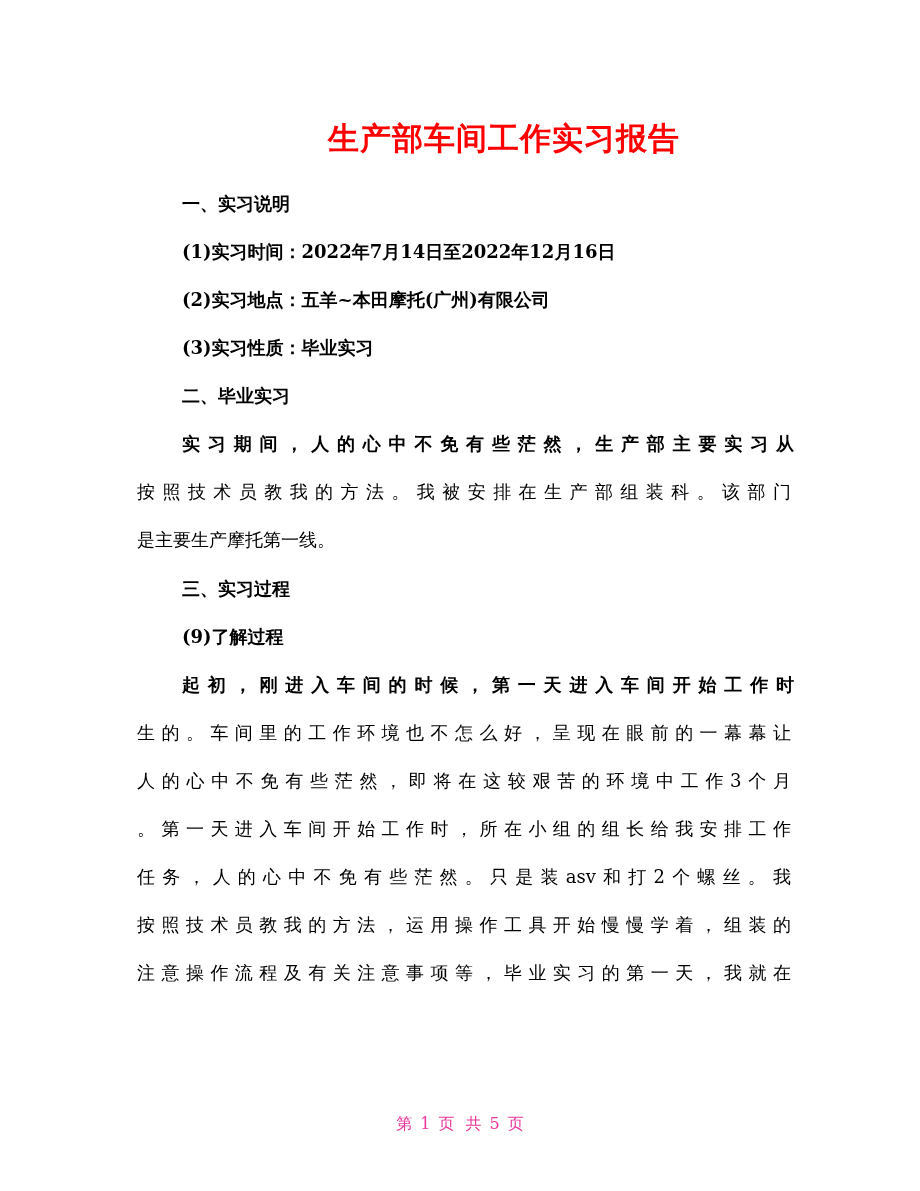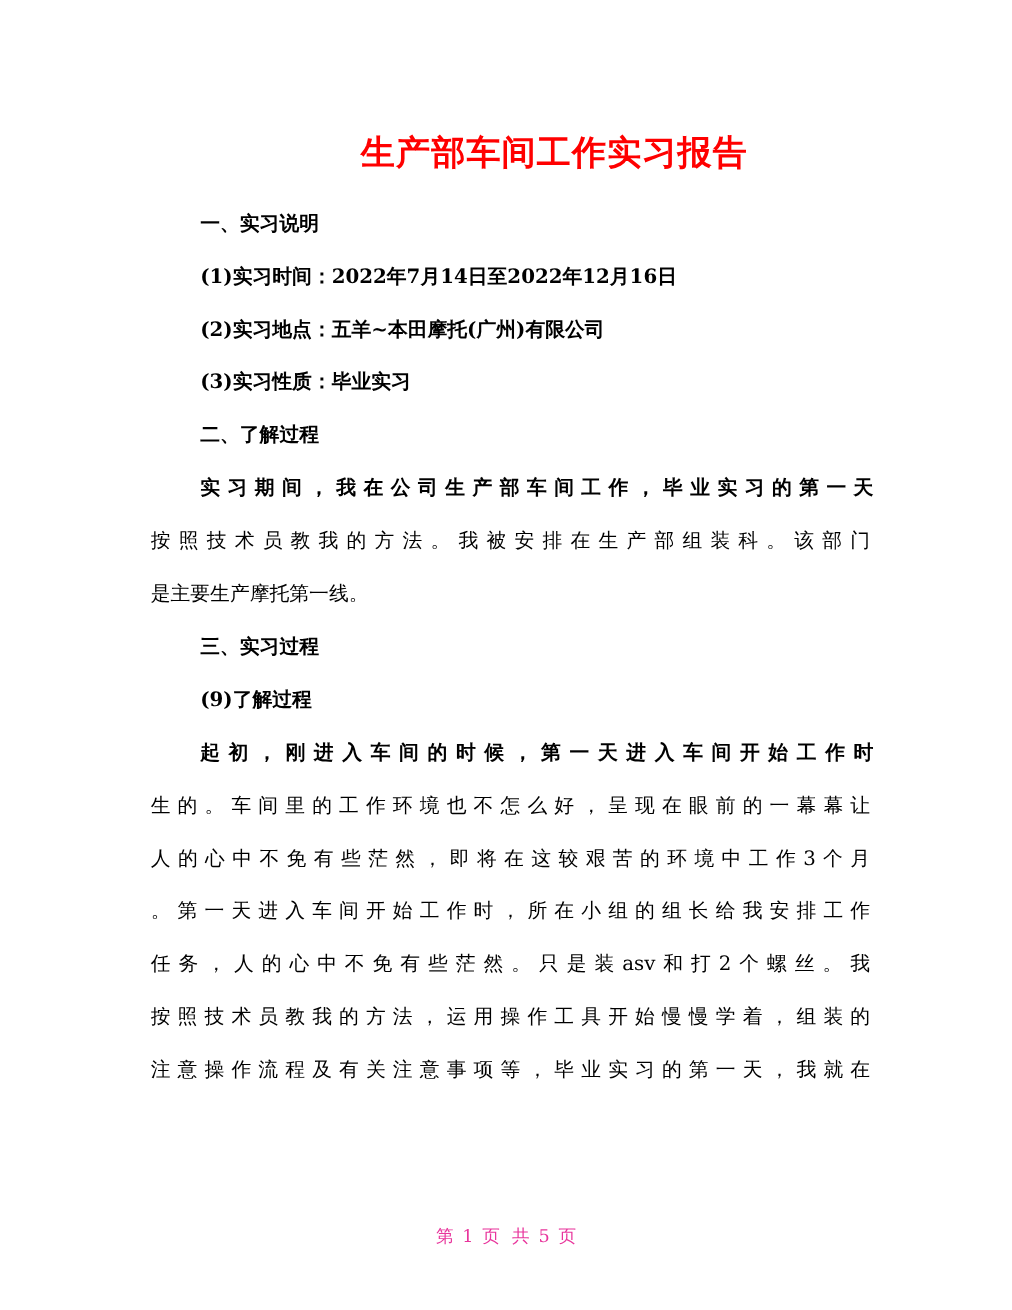--- a/index.html
+++ b/index.html
@@ -19,23 +19,23 @@
   </style>
 </head>
 <body>
 
 <div class="title">生产部车间工作实习报告</div>
 
 <div class="line indent bold" style="top:190px">一、实习说明</div>
 <div class="line indent" style="top:238px">(1)实习时间：2022年7月14日至2022年12月16日</div>
 <div class="line indent bold" style="top:286px">(2)实习地点：五羊~本田摩托(广州)有限公司</div>
 <div class="line indent bold" style="top:334px">(3)实习性质：毕业实习</div>
-<div class="line indent bold" style="top:382px">二、了解过程</div>
+<div class="line indent bold" style="top:382px">二、毕业实习</div>
 
-<div class="line indent" style="top:430px; width:612px; text-align:justify; text-align-last:justify;">实习期间，我在公司生产部车间工作，毕业实习的第一天</div>
+<div class="line indent" style="top:430px; width:612px; text-align:justify; text-align-last:justify;">实习期间，人的心中不免有些茫然，生产部主要实习从</div>
 <div class="line just" style="top:478px">按照技术员教我的方法。我被安排在生产部组装科。该部门</div>
 <div class="line" style="top:526px">是主要生产摩托第一线。</div>
 
 <div class="line indent bold" style="top:575px">三、实习过程</div>
 <div class="line indent bold" style="top:623px">(9)了解过程</div>
 
 <div class="line indent" style="top:671px; width:612px; text-align:justify; text-align-last:justify;">起初，刚进入车间的时候，第一天进入车间开始工作时</div>
 <div class="line just" style="top:719px">生的。车间里的工作环境也不怎么好，呈现在眼前的一幕幕让</div>
 <div class="line just" style="top:767px">人的心中不免有些茫然，即将在这较艰苦的环境中工作3个月</div>
 <div class="line just" style="top:815px">。第一天进入车间开始工作时，所在小组的组长给我安排工作</div>

